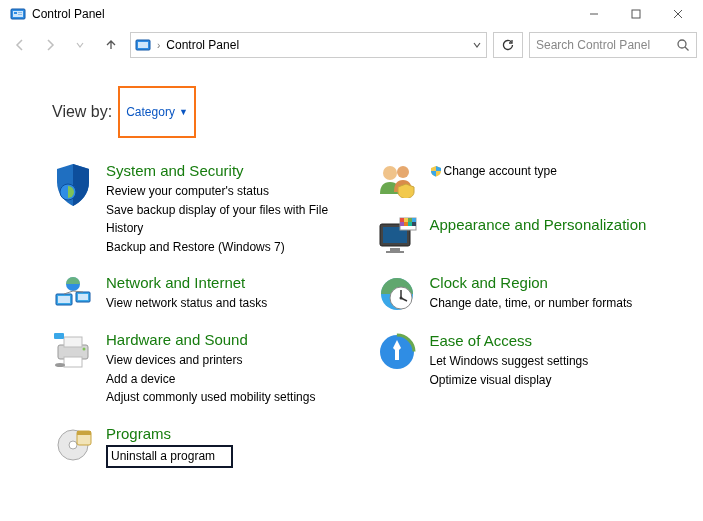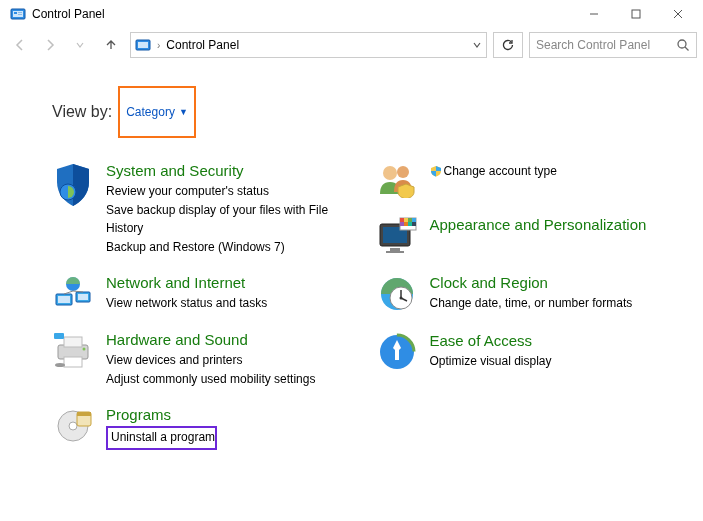--- a/index.html
+++ b/index.html
@@ -35,21 +35,21 @@
 .viewby-ctl .tri { font-size: 9px; }
 
 .cols { display: flex; gap: 24px; }
 .col { flex: 1; display: flex; flex-direction: column; gap: 18px; }
 
 .cat { display: flex; gap: 12px; }
 .cat-icon { width: 42px; flex: 0 0 42px; display: flex; align-items: flex-start; justify-content: center; }
 .cat-body { flex: 1; }
 .cat-title { color: #167c0e; font-size: 15px; font-weight: 400; line-height: 1.2; margin-bottom: 2px; }
 .cat-link { color: #000000; font-size: 12px; line-height: 1.55; display: block; }
-.hl { border: 2px solid #6d28d9; padding: 0 0 1px 3px; display: inline-block; }
+.hl { border: 2px solid #0f172a; padding: 0 16px 1px 3px; display: inline-block; }
 
 svg { display: block; }
 </style>
 </head>
 <body>
 
 <div class="title-bar">
   <span class="app-icon">
     <svg width="16" height="16" viewBox="0 0 16 16">
         <rect x="1" y="3" width="14" height="10" rx="1" fill="#2f8de4" stroke="#1258a7"></rect>
@@ -191,20 +191,21 @@
               <rect x="12" y="6" width="18" height="10" fill="#f3f3f3" stroke="#bbb"></rect>
               <rect x="12" y="26" width="18" height="10" fill="#fff" stroke="#bbb"></rect>
               <circle cx="32" cy="18" r="1.5" fill="#7fc257"></circle>
               <rect x="2" y="2" width="10" height="6" rx="1" fill="#3aa7e8"></rect>
               <ellipse cx="8" cy="34" rx="5" ry="2" fill="#999"></ellipse>
             </svg>
         </div>
         <div class="cat-body">
           <div class="cat-title">Hardware and Sound</div>
           <a class="cat-link">View devices and printers</a>
+          <a class="cat-link">Add a device</a>
           <a class="cat-link">Adjust commonly used mobility settings</a>
         </div>
       </div>
 
       <div class="cat">
         <div class="cat-icon">
           <svg width="40" height="40" viewBox="0 0 40 40">
               <circle cx="20" cy="20" r="15" fill="#e8e8e8" stroke="#aaa"></circle>
               <circle cx="20" cy="20" r="4" fill="#fff" stroke="#aaa"></circle>
               <rect x="24" y="6" width="14" height="14" rx="2" fill="#f2e4b8" stroke="#c9a43f"></rect>
@@ -286,19 +287,20 @@
         <div class="cat-icon">
           <svg width="40" height="40" viewBox="0 0 40 40">
               <circle cx="20" cy="20" r="17" fill="#2f8de4"></circle>
               <circle cx="20" cy="20" r="17" fill="none" stroke="#6aa84f" stroke-width="3" stroke-dasharray="26 80" transform="rotate(-90 20 20)"></circle>
               <path d="M20 8 L24 16 L20 20 L16 16 Z" fill="#fff"></path>
               <rect x="18" y="18" width="4" height="10" fill="#fff"></rect>
             </svg>
         </div>
         <div class="cat-body">
           <div class="cat-title">Ease of Access</div>
+          <a class="cat-link">Let Windows suggest settings</a>
           <a class="cat-link">Optimize visual display</a>
         </div>
       </div>
 
     </div>
   </div>
 </div>
 
 </body></html>

